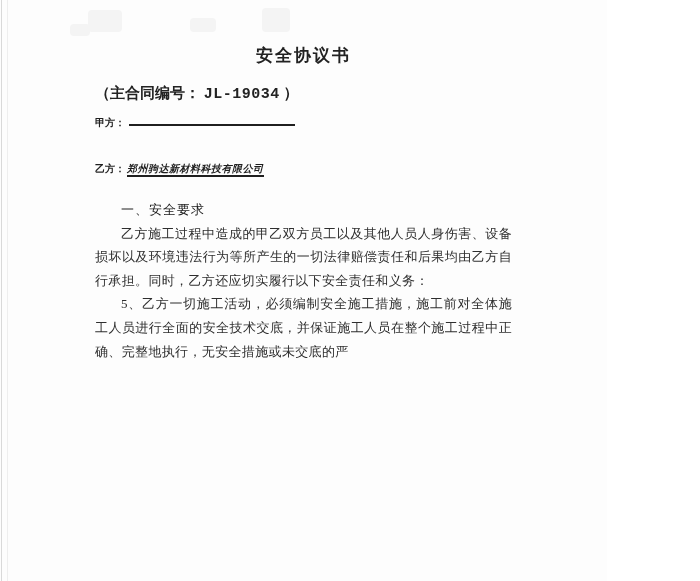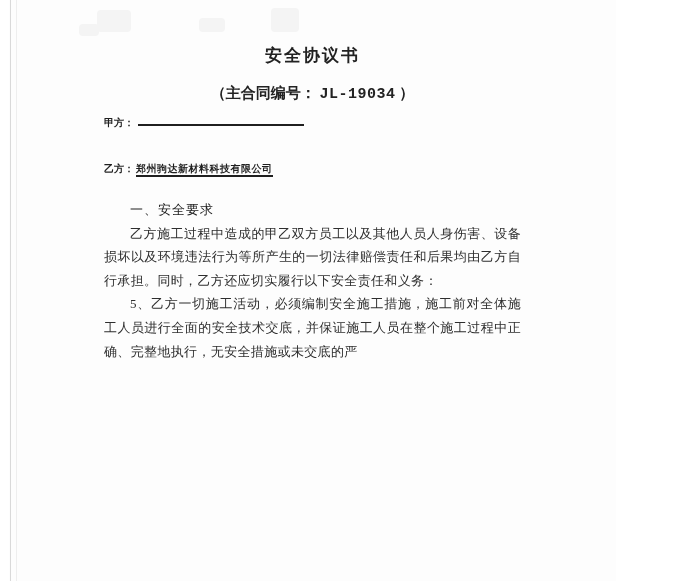--- a/index.html
+++ b/index.html
@@ -12,21 +12,20 @@
   }
 
   .page {
     position: relative;
     width: 607px;
     height: 581px;
     background: #fdfdfd;
     font-family: "Liberation Serif", "DejaVu Serif", serif;
     color: #2b2b2b;
     overflow: hidden;
-    margin-left: 9px;
   }
 
   
   .edge-line-1 {
     position: absolute; left: 1px; top: 0; width: 1px; height: 581px;
     background: #d9d9d9;
   }
   .edge-line-2 {
     position: absolute; left: 7px; top: 0; width: 1px; height: 581px;
     background: #eeeeee;
@@ -49,21 +48,20 @@
   .doc-title {
     text-align: center;
     font-size: 17px;
     font-weight: bold;
     letter-spacing: 2px;
     line-height: 24px;
     color: #222222;
   }
 
   .contract-line {
-    text-align: center;
     font-size: 15px;
     font-weight: bold;
     margin-top: 15px;
     line-height: 20px;
     color: #232323;
   }
   .contract-number {
     font-family: "Liberation Mono", "DejaVu Sans Mono", monospace;
     font-weight: bold;
     letter-spacing: 0.5px;
@@ -85,20 +83,21 @@
     border-bottom: 2px solid #1f1f1f;
     vertical-align: baseline;
     margin-left: 4px;
   }
 
   .party-b-value {
     border-bottom: 2px solid #1f1f1f;
     padding-bottom: 1px;
     margin-left: 2px;
     letter-spacing: 0.5px;
+    font-style: italic;
   }
 
   .body-text {
     margin-top: 18px;
     font-size: 13px;
     line-height: 23.6px;
     text-align: justify;
     color: #2e2e2e;
   }
 

